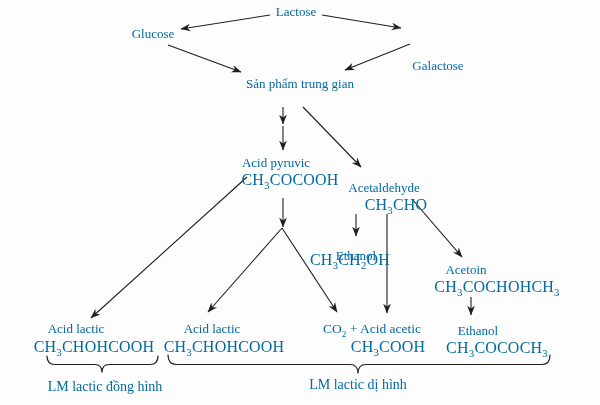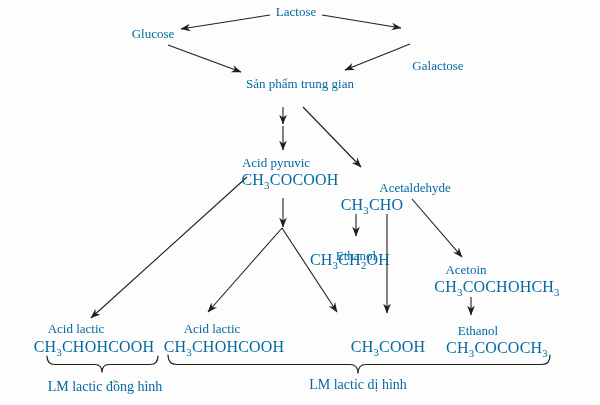--- a/index.html
+++ b/index.html
@@ -67,35 +67,36 @@
   </svg>
 
   <div class="lbl" style="left:296px; top:5px;">Lactose</div>
   <div class="lbl" style="left:153px; top:27px;">Glucose</div>
   <div class="lbl" style="left:438px; top:27px;margin-top:32px;">Galactose</div>
   <div class="lbl" style="left:300px; top:77px;">Sản phẩm trung gian</div>
 
   <div class="lbl" style="left:276px; top:156px;text-align:center;">Acid pyruvic</div>
   <div class="lbl formula" style="left:290px; top:171px;">CH<sub>3</sub>COCOOH</div>
 
-  <div class="lbl" style="left:384px; top:181px;margin-left:31px;">Acetaldehyde</div>
-  <div class="lbl formula" style="left:372px; top:196px;">CH<sub>3</sub>CHO</div>
+  <div class="lbl" style="left:384px; top:181px;">Acetaldehyde</div>
+  <div class="lbl formula" style="left:396px; top:196px;">CH<sub>3</sub>CHO</div>
 
   <div class="lbl" style="left:356px; top:241px;margin-top:8px;">Ethanol</div>
   <div class="lbl formula" style="left:350px; top:251px;">CH<sub>3</sub>CH<sub>2</sub>OH</div>
 
   <div class="lbl" style="left:466px; top:263px;">Acetoin</div>
   <div class="lbl formula" style="left:497px; top:278px;">CH<sub>3</sub>COCHOHCH<sub>3</sub></div>
 
   <div class="lbl" style="left:76px;  top:322px;">Acid lactic</div>
   <div class="lbl formula" style="left:94px;  top:338px;">CH<sub>3</sub>CHOHCOOH</div>
 
   <div class="lbl" style="left:212px; top:322px;">Acid lactic</div>
   <div class="lbl formula" style="left:224px; top:338px;">CH<sub>3</sub>CHOHCOOH</div>
 
+  <div class="lbl mixed" style="left:372px; top:322px;">CO<sub>2</sub> + Acid acetic</div>
   <div class="lbl formula" style="left:388px; top:338px;">CH<sub>3</sub>COOH</div>
 
   <div class="lbl" style="left:478px; top:324px;">Ethanol</div>
   <div class="lbl formula" style="left:497px; top:339px;">CH<sub>3</sub>COCOCH<sub>3</sub></div>
 
   <div class="lbl group-label" style="left:105px; top:379px;">LM lactic đồng hình</div>
   <div class="lbl group-label" style="left:358px; top:377px;">LM lactic dị hình</div>
 
 </div>
 

